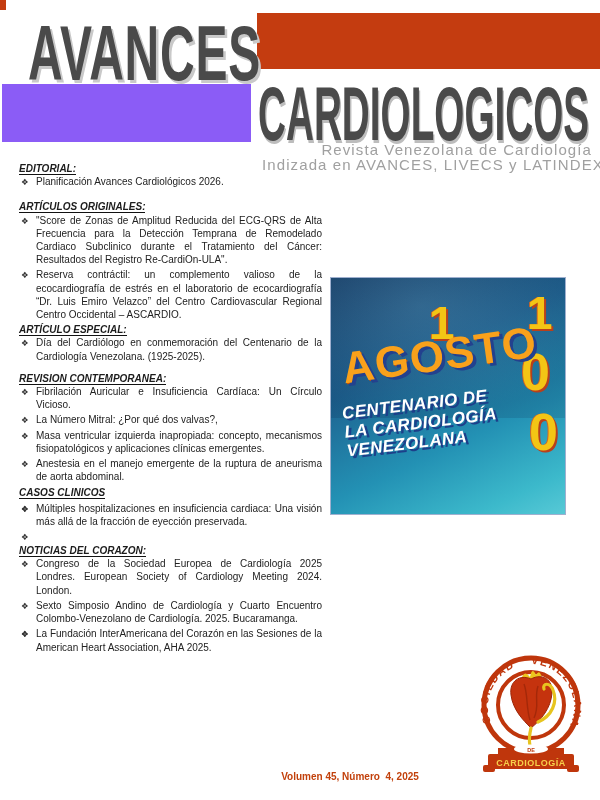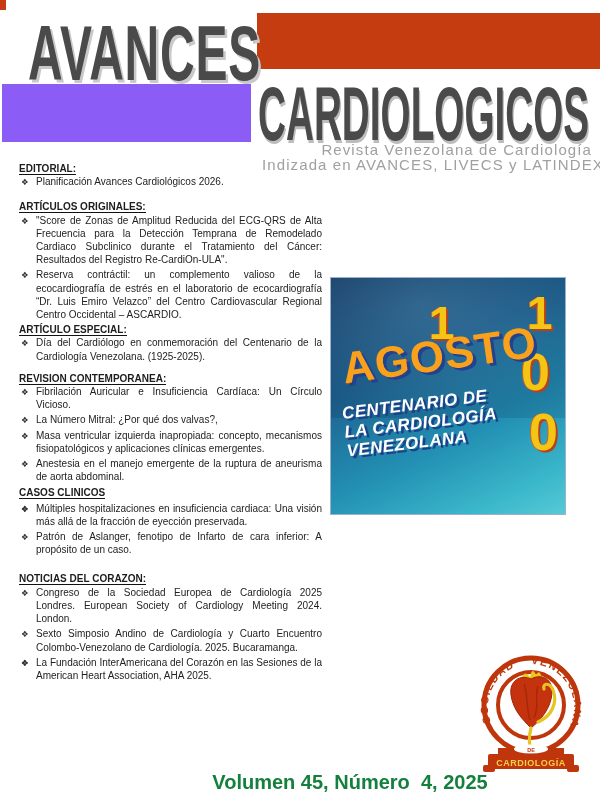--- a/index.html
+++ b/index.html
@@ -20,21 +20,21 @@
         font-size:11px;line-height:15px;}
   .subtitle{position:absolute;left:262px;top:142px;width:330px;text-align:right;
         color:#a0a0a0;font-size:15px;line-height:15px;letter-spacing:1.1px;white-space:nowrap;}
 
   
   .toc{position:absolute;left:19px;top:162px;width:303px;color:#1c1c1c;}
   .toc-section{margin-bottom:6px;}
   .sec-0{margin-bottom:12px}.sec-1{margin-bottom:1px}.sec-2{margin-bottom:9px}
   .sec-3{margin-bottom:3px}.sec-4{margin-bottom:16px}
   .sec-head{font-size:10px;font-weight:bold;line-height:13.2px;}
-  .sec-head span{border-bottom:1.2px solid #111;}
+  .sec-head span{border-bottom:1.2px solid #111;font-style:italic;}
   .toc-item{position:relative;padding-left:17px;font-size:10px;line-height:13.2px;
         text-align:justify;margin-bottom:2px;color:#222;}
   .toc-item .bullet{position:absolute;left:2px;top:1px;font-size:8.5px;color:#333;}
 
   
   .poster{position:absolute;left:330px;top:277px;width:236px;height:238px;
         border:1px solid #9fb0cf;box-sizing:border-box;overflow:hidden;
         background:linear-gradient(155deg,#17456f 0%,#1d6391 35%,#2391b4 65%,#3cb9cb 88%,#57c9d6 100%);}
   .poster .swirl{position:absolute;left:-30px;top:-20px;width:300px;height:160px;
         background:radial-gradient(ellipse at 40% 30%, rgba(255,255,255,0.10), rgba(0,0,40,0.12) 70%);}
@@ -48,21 +48,21 @@
   .digit-r0a{left:190px;top:68px;font-size:52px;}
   .digit-r0b{left:198px;top:128px;font-size:52px;}
   .poster-caption{position:absolute;left:10px;top:126px;transform:rotate(-7deg);
         transform-origin:left top;color:#ffffff;font-weight:bold;font-style:italic;
         font-size:17px;line-height:19px;letter-spacing:0.4px;white-space:nowrap;
         text-shadow:2.5px 2.5px 0 #1c3f8a;}
 
   
   .seal{position:absolute;left:468px;top:648px;}
   .volume-line{position:absolute;left:100px;top:771px;width:500px;text-align:center;
-        font-size:20px;font-weight:bold;color:#15803d;white-space:pre;}
+        font-size:10px;font-weight:bold;color:#c2410c;white-space:pre;}
 </style>
 </head>
 <body>
 
 <div id="page">
 
   <div class="corner-chip"></div>
   <div class="red-block-top"></div>
   <div class="title-avances">AVANCES</div>
 
@@ -137,21 +137,20 @@
     <div>
           <div class="toc-item">
     <span class="bullet">❖</span>
   </div>
           <div class="toc-item">
     <span class="bullet">❖</span>
     <span>Múltiples hospitalizaciones en insuficiencia cardiaca: Una visión más allá de la fracción de eyección preservada.</span>
   </div>
           <div class="toc-item">
     <span class="bullet">❖</span>
-    <span>Patrón de Aslanger, fenotipo de Infarto de cara inferior: A propósito de un caso.</span>
   </div>
         </div>
   </div>
       <div class="toc-section sec-5">
     <div class="sec-head"><span>NOTICIAS DEL CORAZON:</span></div>
     <div>
           <div class="toc-item">
     <span class="bullet">❖</span>
     <span>Congreso de la Sociedad Europea de Cardiología 2025 Londres. European Society of Cardiology Meeting 2024. London.</span>
   </div>

